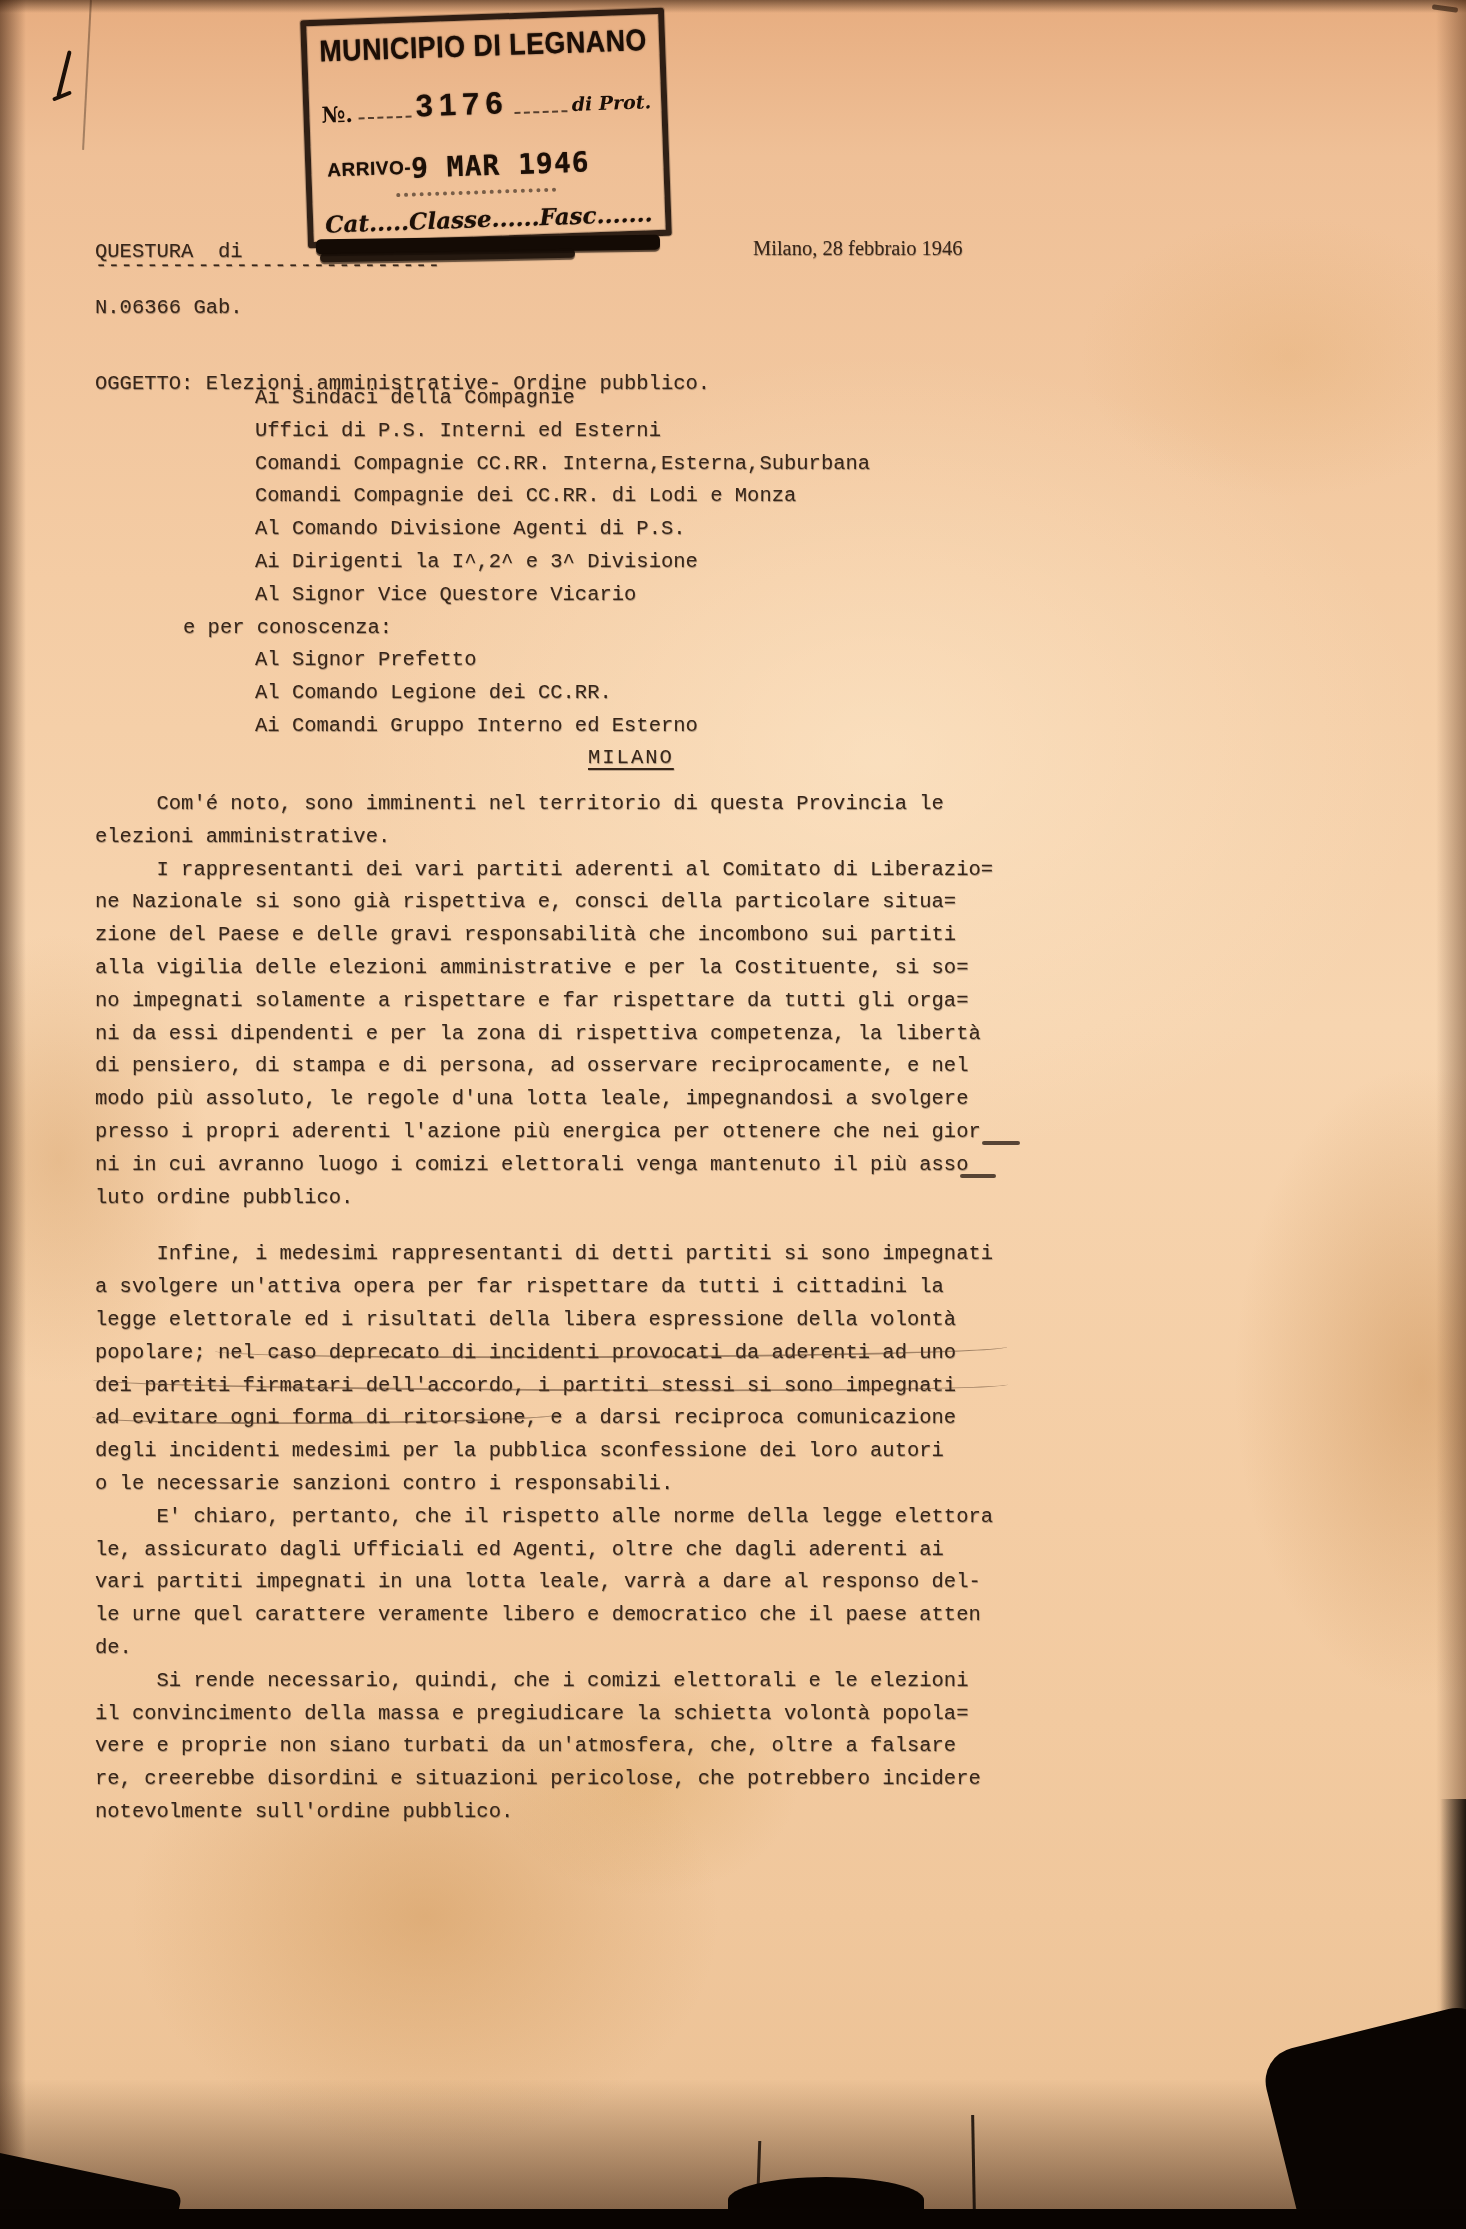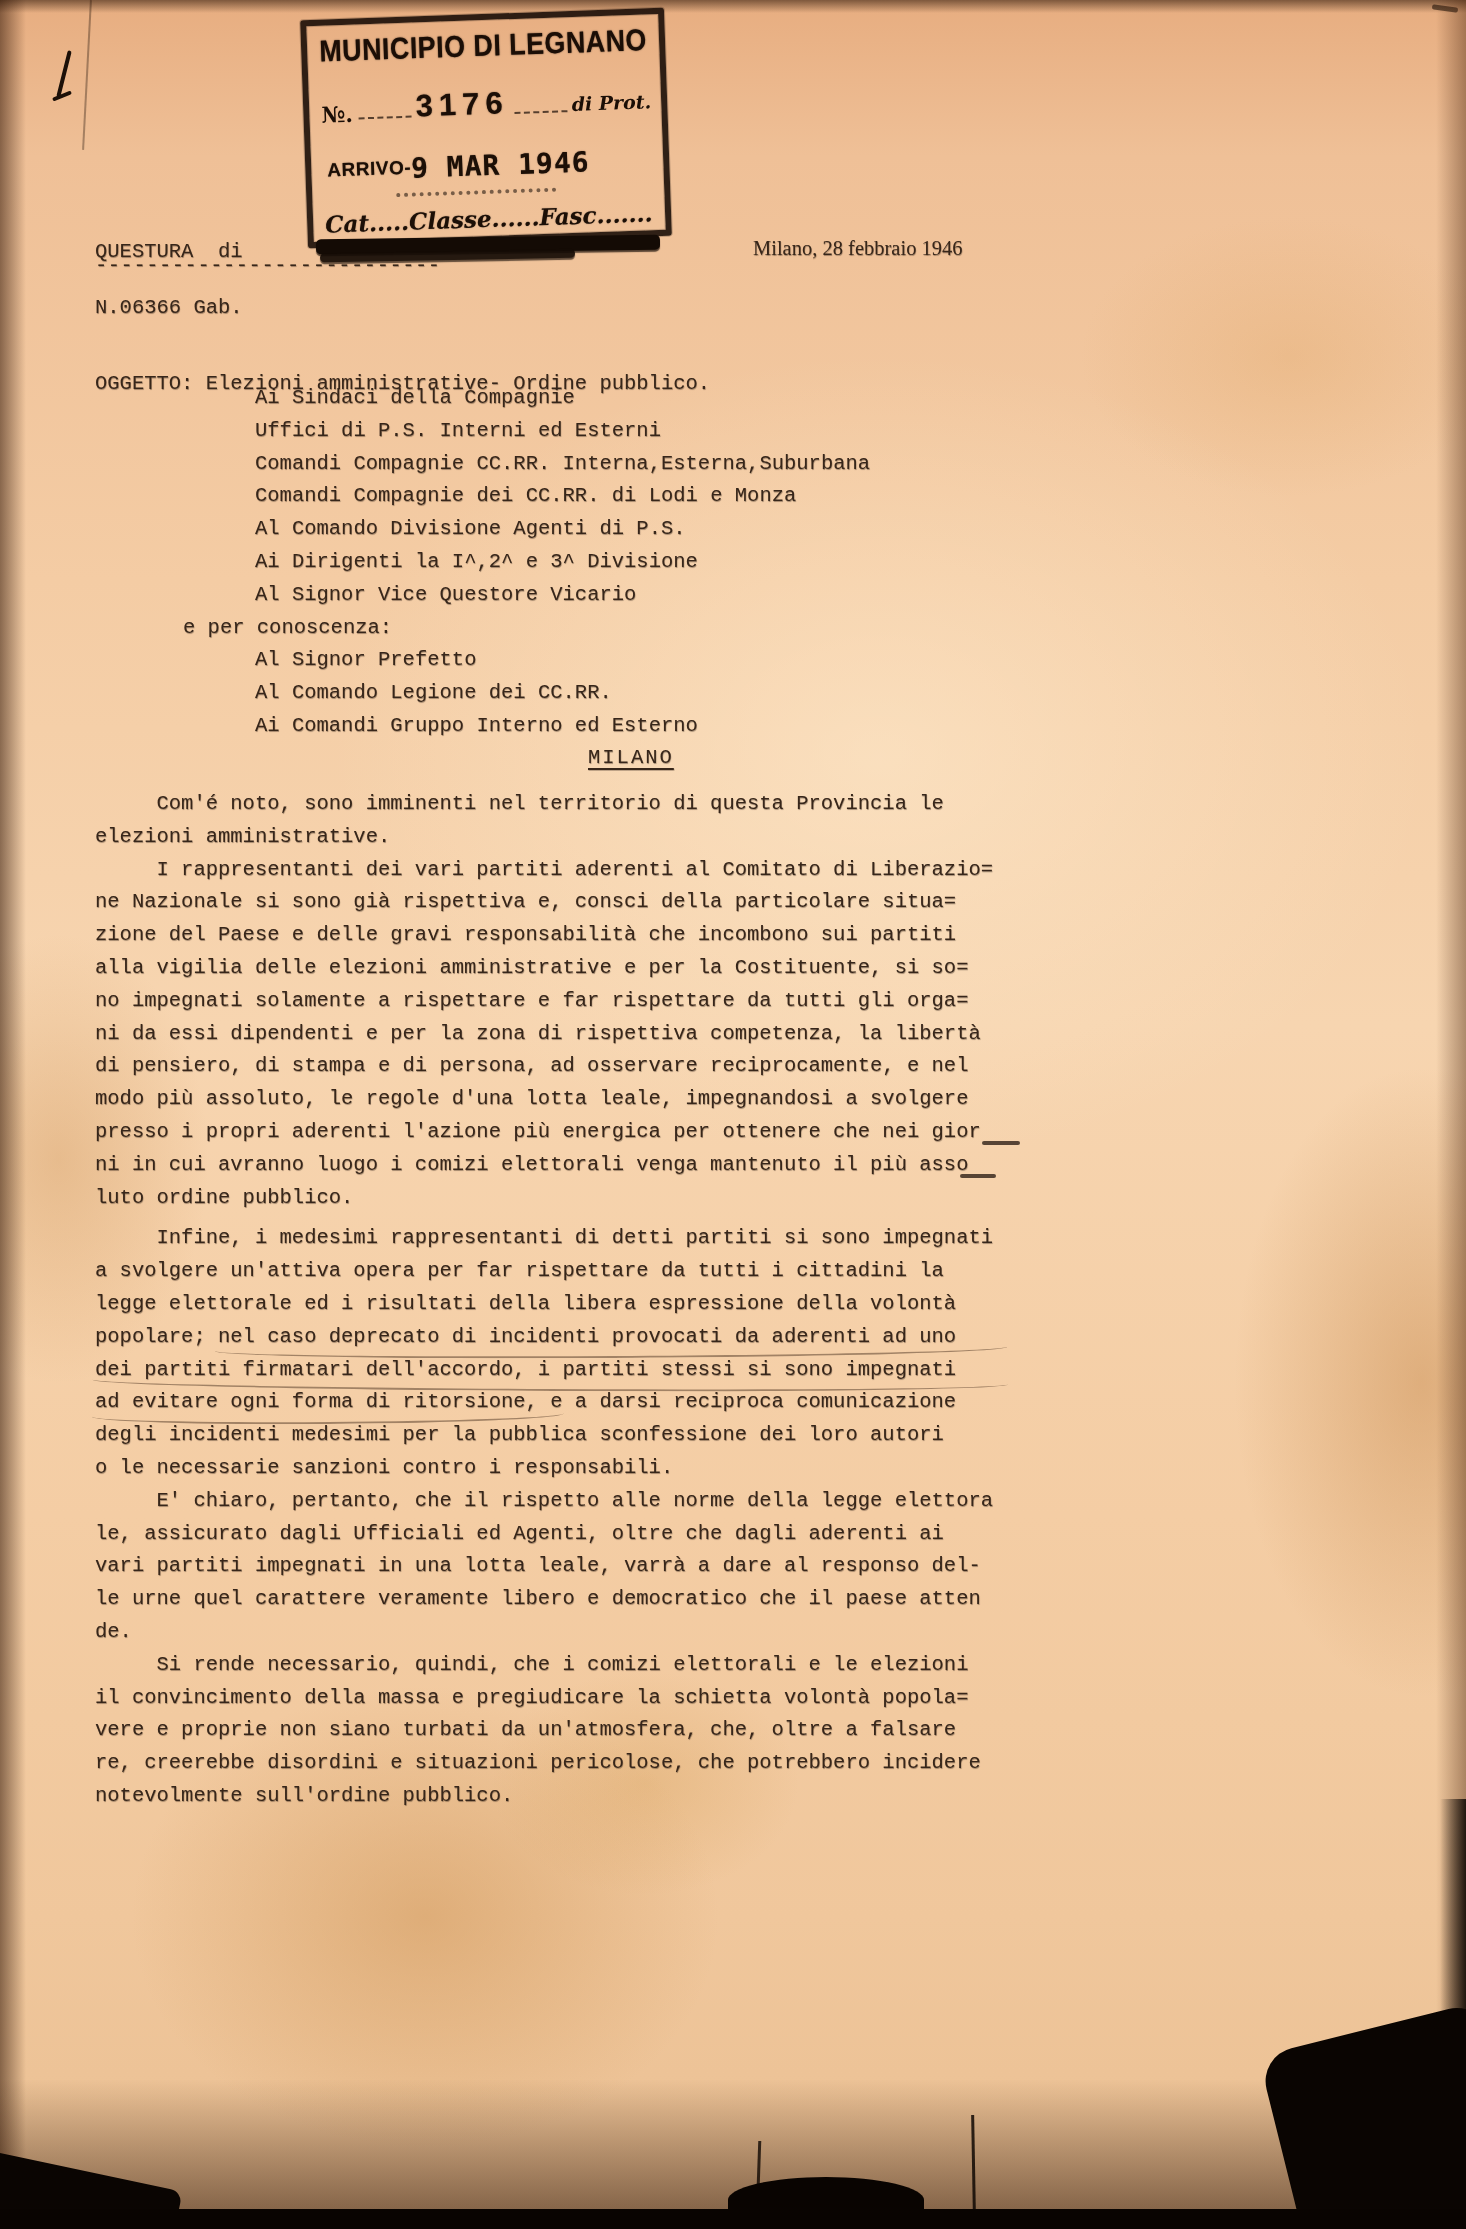--- a/index.html
+++ b/index.html
@@ -14,21 +14,21 @@
       radial-gradient(300px 200px at 88% 16%, rgba(222,164,100,.30), rgba(222,164,100,0) 70%),
       radial-gradient(200px 300px at 4% 52%, rgba(196,134,70,.30), rgba(196,134,70,0) 75%),
       linear-gradient(180deg,#e7ad80 0%,#efc097 7%,#f4cca4 26%,#f7d5b0 46%,#f4cda4 68%,#f0c79c 86%,#eabf92 100%);
   }
   .line{white-space:pre;}
   .typed{font-size:20.5px;line-height:32.8px;color:#37261a;
          text-shadow:.5px .7px .7px rgba(55,38,26,.42);}
   .abs{position:absolute;}
   .para{margin:0;}
   .para + .para{}
-  .para:nth-child(3){margin-top:8px;}
+  .para:nth-child(3){margin-top:24px;}
   .city{text-decoration:underline;text-decoration-thickness:2px;text-underline-offset:5px;letter-spacing:2px;}
 
   
   .stamp{left:304px;top:14px;width:352px;height:216px;transform:rotate(-2deg);
          border:6px solid rgba(22,13,6,.88);border-radius:3px;
          box-shadow:0 0 0 1px rgba(22,13,6,.22), inset 0 0 0 1px rgba(22,13,6,.18);
          color:#1d130a;mix-blend-mode:multiply;}
   .stamp *{position:absolute;white-space:nowrap;}
   .stamp-title{top:10px;left:0;right:0;text-align:center;
       font-family:"Liberation Sans",sans-serif;font-weight:700;font-size:28px;

